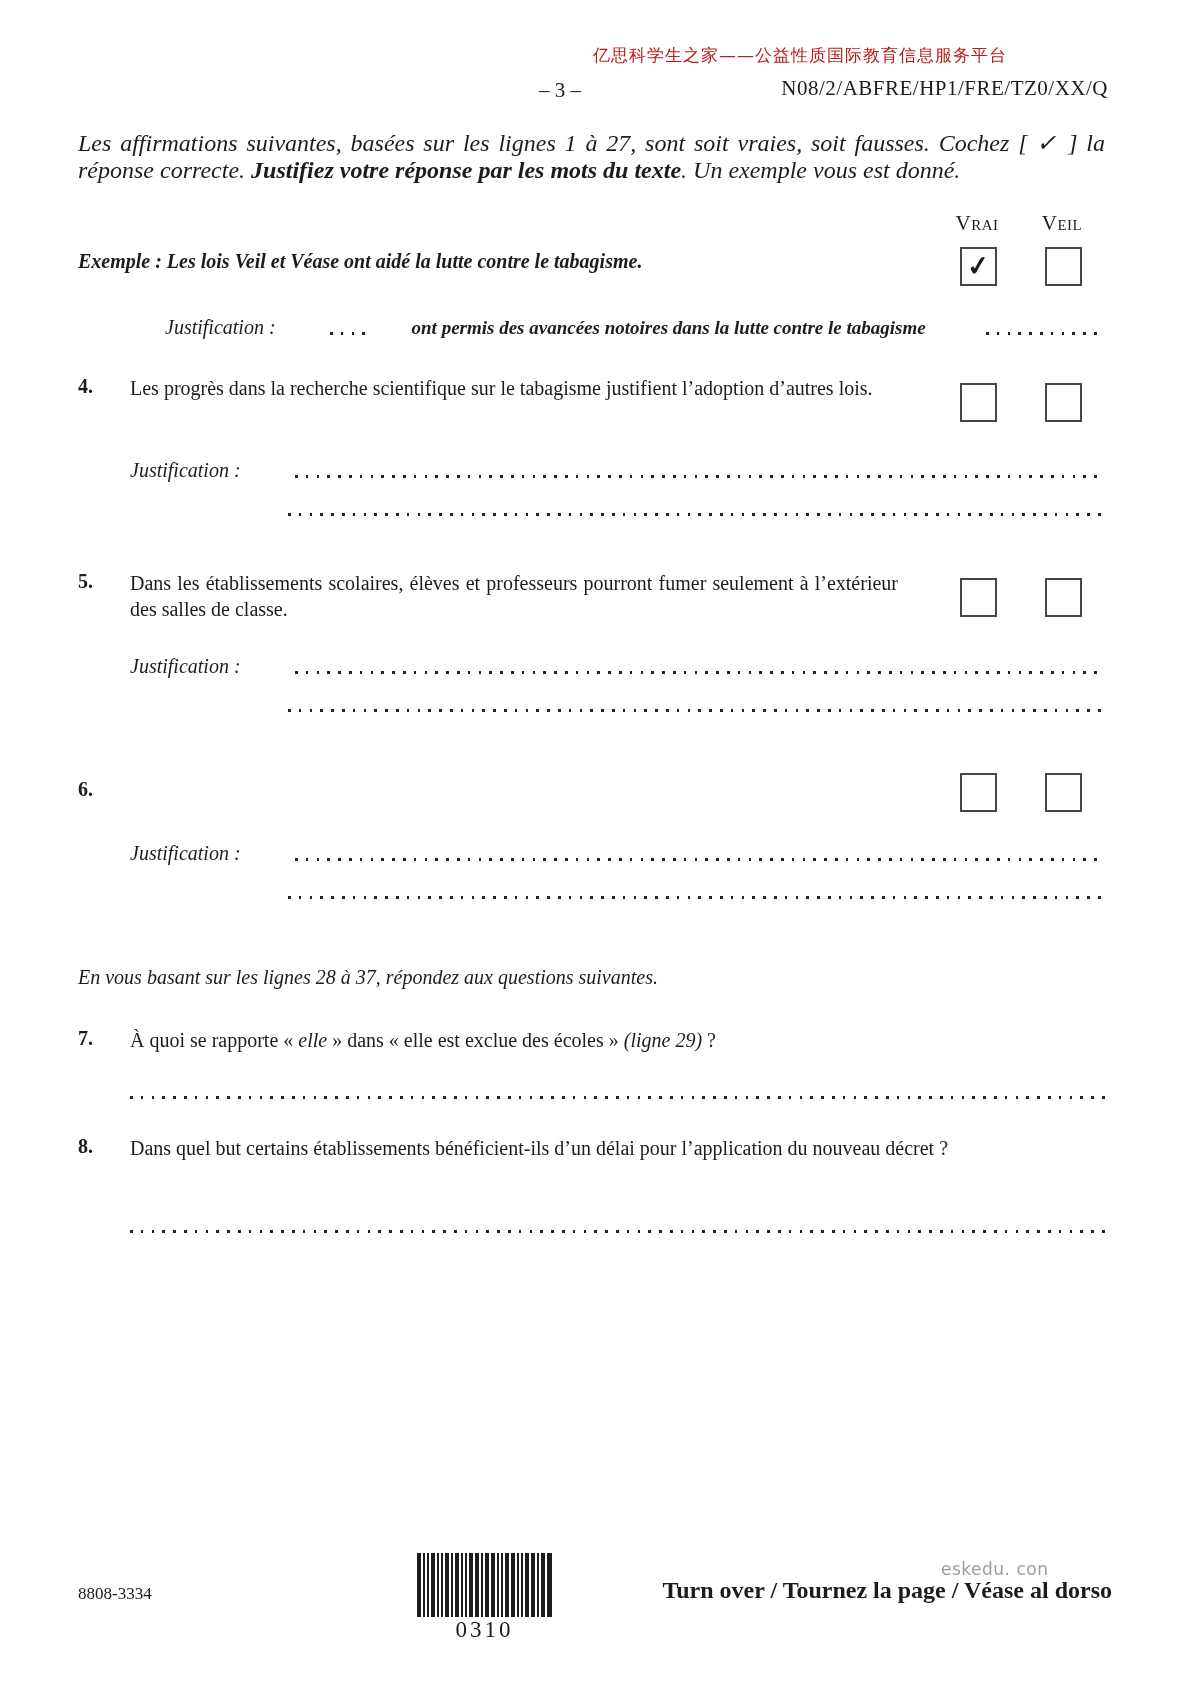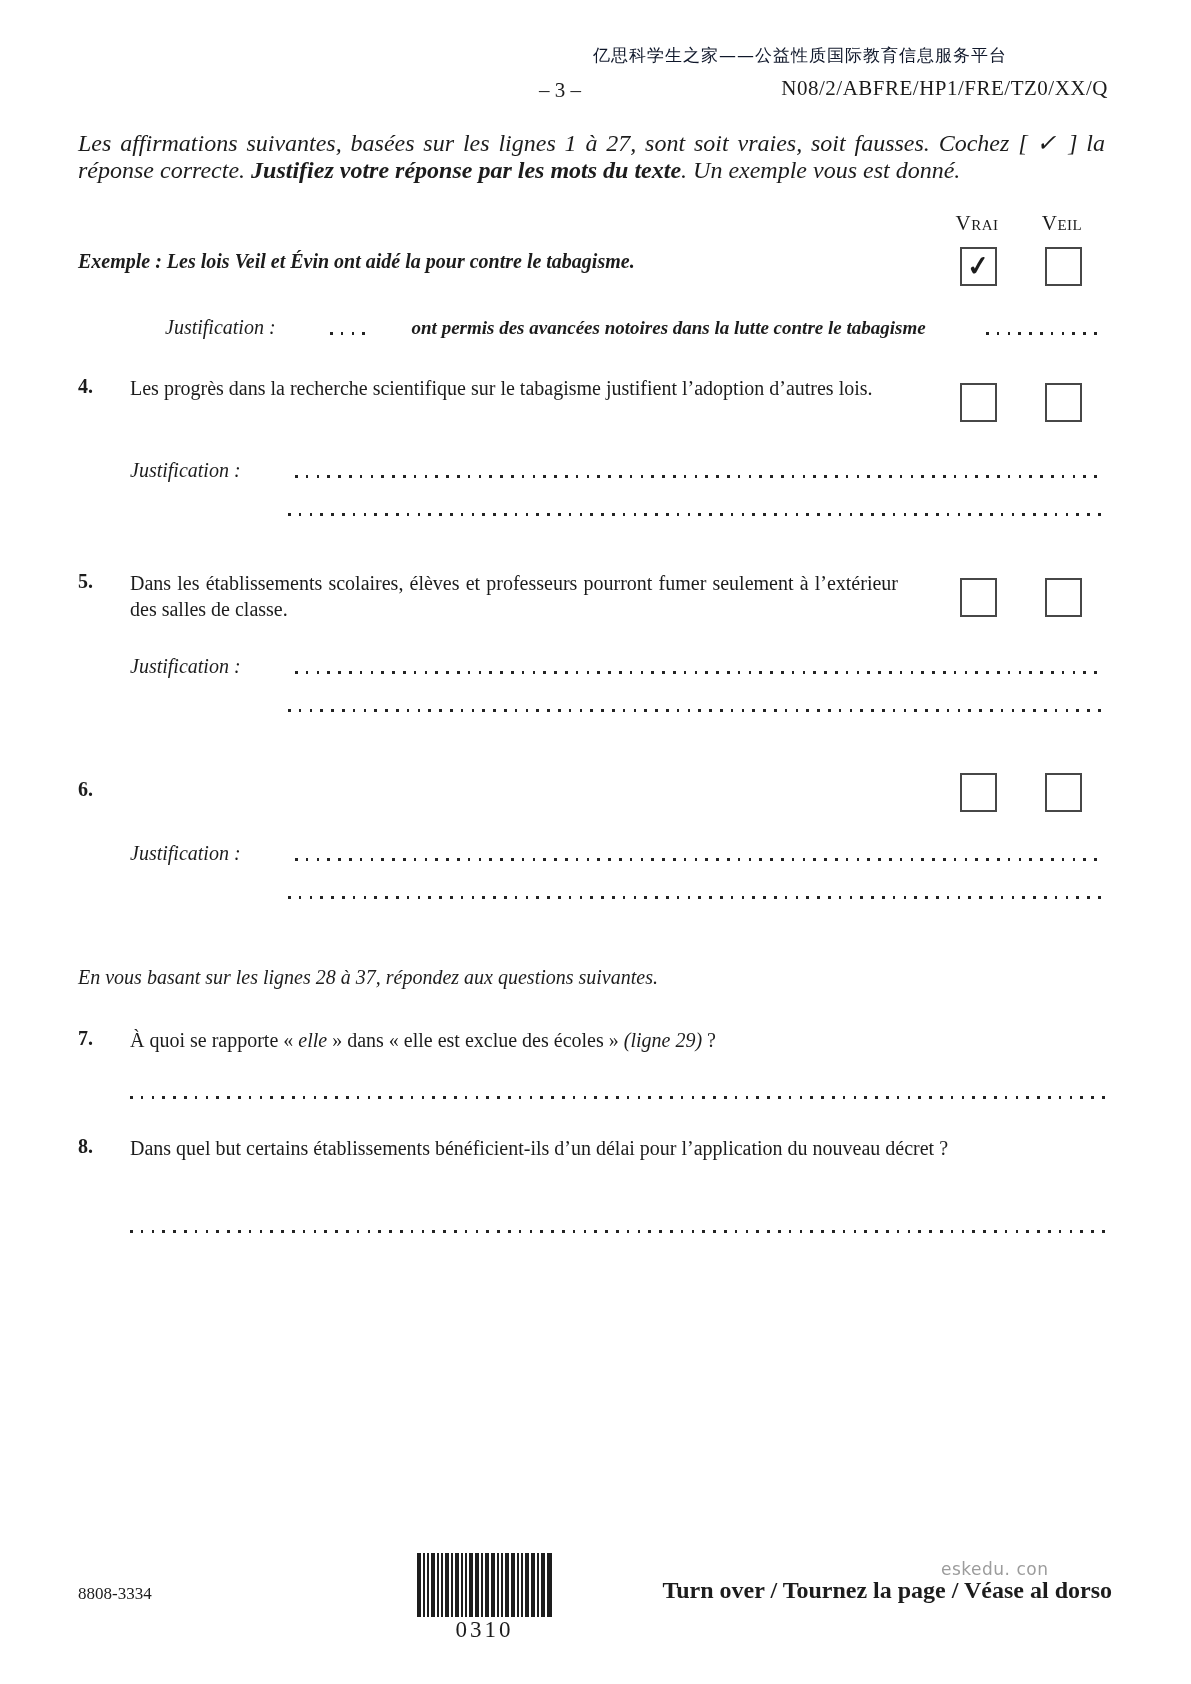--- a/index.html
+++ b/index.html
@@ -3,21 +3,21 @@
 <meta charset="utf-8">
 <style>
   html,body{margin:0;padding:0;background:#e8e8e8;}
   .page{
     position:relative;width:1191px;height:1684px;margin:0 auto;background:#ffffff;
     font-family:"Liberation Serif", serif;color:#1c1c1c;overflow:hidden;
   }
   .abs{position:absolute;}
   
   .cn-watermark{top:44px;left:560px;width:480px;text-align:center;
-    font-family:"DejaVu Sans", sans-serif;font-size:17px;color:#0f172a;letter-spacing:1px;}
+    font-family:"DejaVu Sans", sans-serif;font-size:17px;color:#b91c1c;letter-spacing:1px;}
   .page-num{top:78px;left:495px;width:130px;text-align:center;font-size:21px;}
   .exam-code{top:76px;right:83px;font-size:21px;letter-spacing:.5px;}
   
   .intro{top:130px;left:78px;width:1027px;font-style:italic;font-size:24px;
     line-height:27px;text-align:justify;}
   .intro b{font-weight:bold;}
   
   .colhead{top:211px;font-variant:small-caps;font-size:21px;letter-spacing:.5px;text-align:center;width:74px;font-family:Liberation Serif, serif;}
   .colhead.vrai{left:940px;}
   .colhead.faux{left:1025px;}
@@ -68,21 +68,21 @@
   <div class="abs page-num">– 3 –</div>
   <div class="abs exam-code">N08/2/ABFRE/HP1/FRE/TZ0/XX/Q</div>
 
   <div class="abs intro">
     <span>Les affirmations suivantes, basées sur les lignes 1 à 27, sont soit vraies, soit fausses.  Cochez [ ✓ ] la réponse correcte.  </span><b>Justifiez votre réponse par les mots du texte</b><span>.  Un exemple vous est donné.</span>
   </div>
 
   <div class="abs colhead vrai">Vrai</div>
   <div class="abs colhead faux">Veil</div>
 
-  <div class="abs example-line">Exemple : Les lois Veil et Évin ont aidé la pour contre le tabagisme.</div>
+  <div class="abs example-line">Exemple : Les lois Veil et Véase ont aidé la lutte contre le tabagisme.</div>
   <div class="abs cbox vrai-col" style="top:247px;">
     <span class="mark">✓</span>
   </div>
   <div class="abs cbox faux-col" style="top:247px;"></div>
 
   <div class="abs just-row ex-just">
     <span class="just-label">Justification :</span>
     <span class="dots lead-dots"></span>
     <span class="ex-answer">ont permis des avancées notoires dans la lutte contre le tabagisme</span>
     <span class="dots grow"></span>

